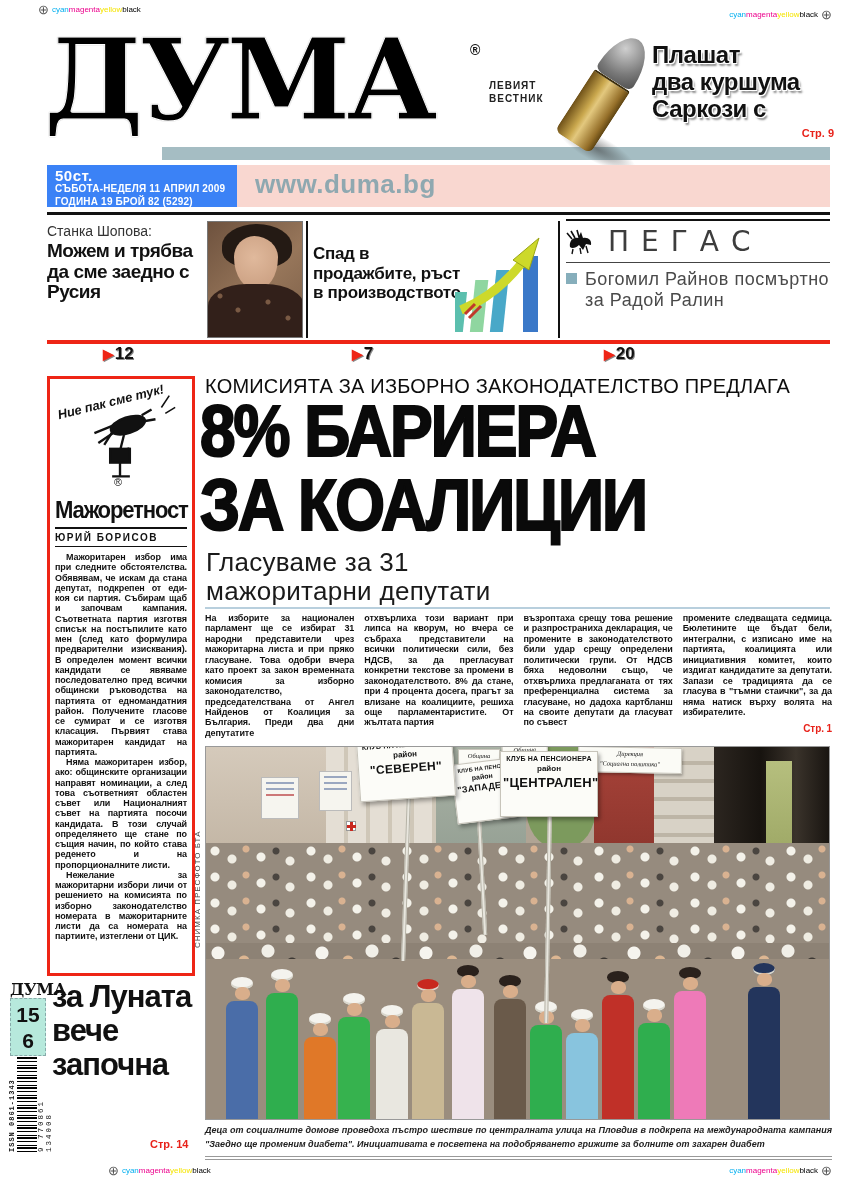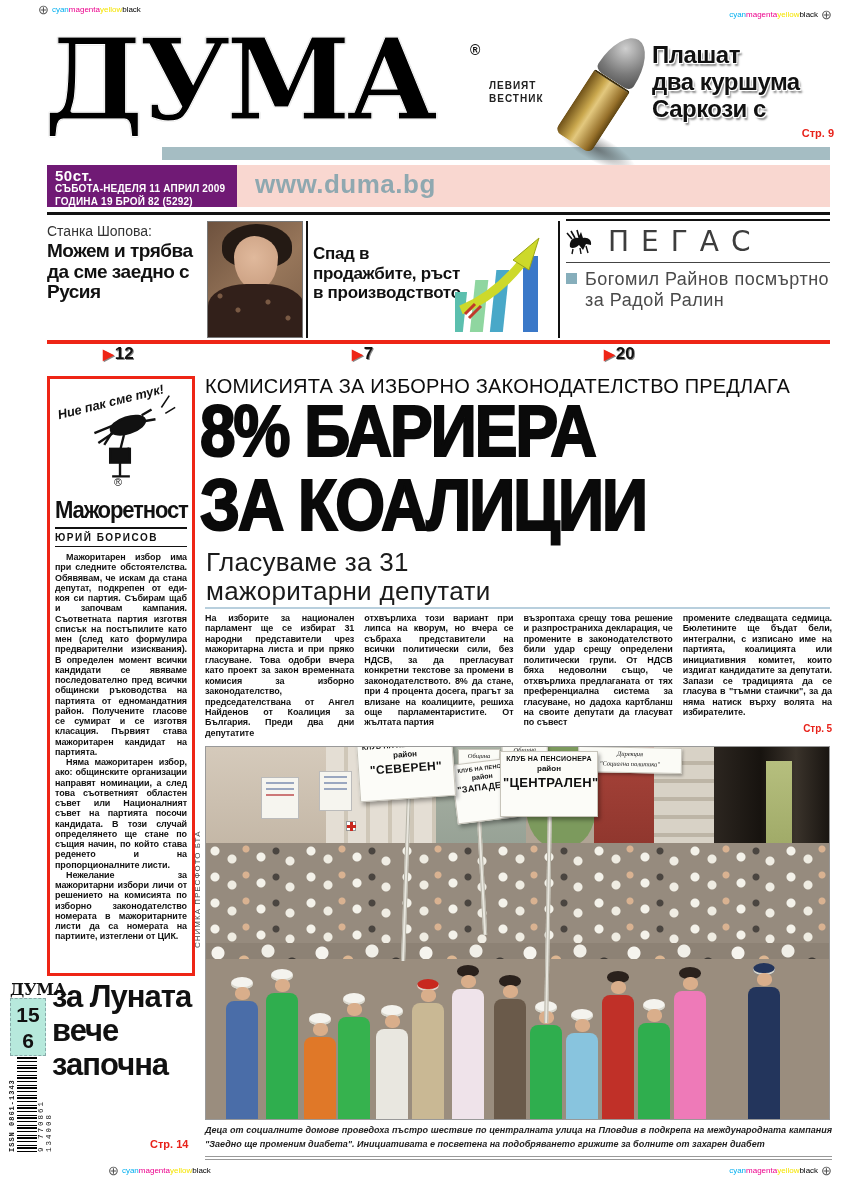--- a/index.html
+++ b/index.html
@@ -34,21 +34,21 @@
   #bullet-shadow { position:absolute; left:18px; top:108px; width:86px; height:26px; background:radial-gradient(closest-side, rgba(60,60,60,.55), transparent); transform:rotate(28deg); }
 
   #top-story { position:absolute; left:652px; top:42px; width:182px; }
   #top-story .tsline {
     font-size:24px; font-weight:900; letter-spacing:-0.5px; line-height:1.12; color:#111;
     text-shadow:-1px -1px 0 #fff,1px -1px 0 #fff,-1px 1px 0 #fff,1px 1px 0 #fff,2px 3px 2px rgba(0,0,0,.45);
   }
   #top-story .pref { text-align:right; color:#e8221a; font-size:11px; font-weight:700; margin-top:4px; text-shadow:none; }
 
   
-  #pricebar { position:absolute; left:47px; top:165px; width:190px; height:42px; background:#701a75; color:#fff; padding:3px 0 0 8px; }
+  #pricebar { position:absolute; left:47px; top:165px; width:190px; height:42px; background:#3b82f6; color:#fff; padding:3px 0 0 8px; }
   #pricebar .price { font-size:15px; font-weight:700; letter-spacing:.5px; line-height:1; }
   #pricebar .date, #pricebar .issue { font-size:10px; font-weight:700; line-height:1.25; letter-spacing:.2px; }
   #webbar { position:absolute; left:237px; top:165px; width:593px; height:42px; background:#f9d7d0; }
   #webbar .url { font-size:26px; font-weight:700; color:#8fa8b0; padding:4px 0 0 18px; letter-spacing:.5px; }
   #rule-black-1 { position:absolute; left:47px; top:212px; width:783px; height:3px; background:#111; }
 
   
   #teaser-shopova { position:absolute; left:47px; top:223px; width:160px; }
   #teaser-shopova .kick { font-size:14px; color:#333; margin-bottom:2px; }
   #teaser-shopova .ttl { font-size:19px; font-weight:900; line-height:1.08; letter-spacing:-.5px; }
@@ -280,21 +280,21 @@
     <div>Гласуваме за 31</div>
     <div>мажоритарни депутати</div>
   </div>
   <div id="rule-blue"></div>
   <div id="body-cols">
     <div class="col lead">На изборите за национален парламент ще се избират 31 народни представители чрез мажоритарна листа и при пряко гласуване. Това одобри вчера като проект за закон временната комисия за изборно законодателство, председателствана от Ангел Найденов от Коалиция за България. Преди два дни депутатите</div>
     <div class="col">отхвърлиха този вариант при липса на кворум, но вчера се събраха представители на всички политически сили, без НДСВ, за да прегласуват конкретни текстове за промени в законодателството. 8% да стане, при 4 процента досега, прагът за влизане на коалициите, решиха още парламентаристите. От жълтата партия</div>
     <div class="col">възроптаха срещу това решение и разпространиха декларация, че промените в законодателството били удар срещу определени политически групи. От НДСВ бяха недоволни също, че отхвърлиха предлаганата от тях преференциална система за гласуване, но дадоха картбланш на своите депутати да гласуват по съвест</div>
     <div class="col">
       <span>промените следващата седмица. Бюлетините ще бъдат бели, интегрални, с изписано име на партията, коалицията или инициативния комитет, които издигат кандидатите за депутати. Запази се традицията да се гласува в "тъмни стаички", за да няма натиск върху волята на избирателите.</span>
-      <div class="pref3">Стр. 5</div>
+      <div class="pref3">Стр. 1</div>
     </div>
   </div>
 
   <div id="photo-credit">СНИМКА ПРЕСФОТО БТА</div>
   <div id="photo">
 
     <div class="bldg" style="left:0;width:120px;height:110px;background:linear-gradient(#d5cabb,#c2b5a4);"></div>
     <div class="bldg" style="left:120px;width:110px;height:104px;background:repeating-linear-gradient(90deg,#e4ded4 0 18px,#cfc7b8 18px 22px);"></div>
     <div class="bldg" style="left:230px;width:90px;height:108px;background:linear-gradient(#aab3a6,#95a094);"></div>
     <div class="bldg" style="left:320px;width:70px;height:100px;background:#7c9a5d;border-radius:0 0 40% 40%;"></div>

